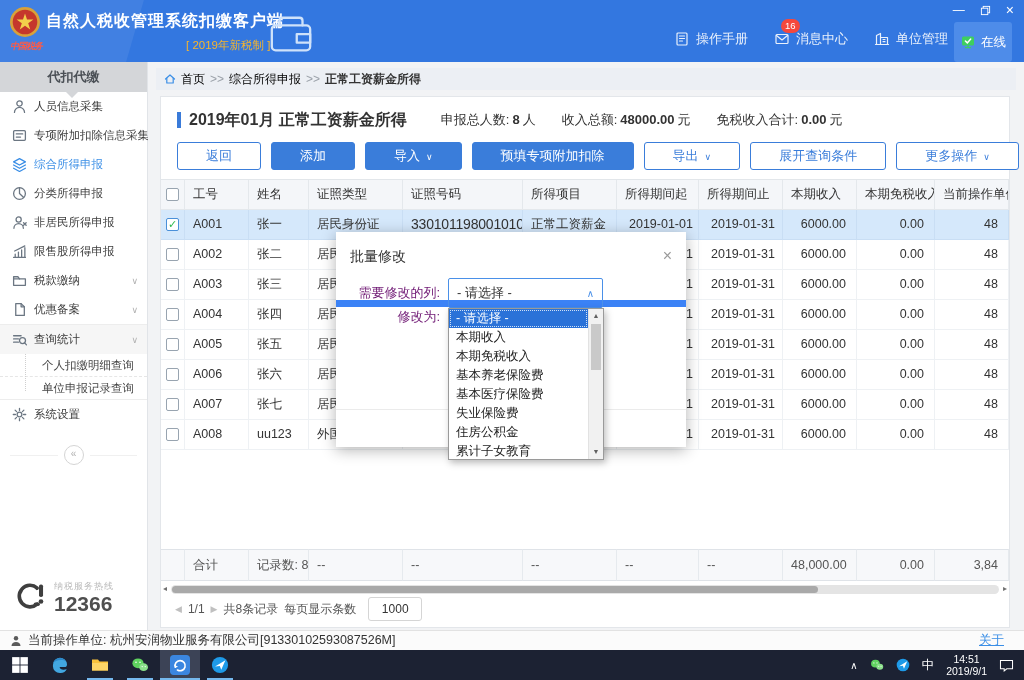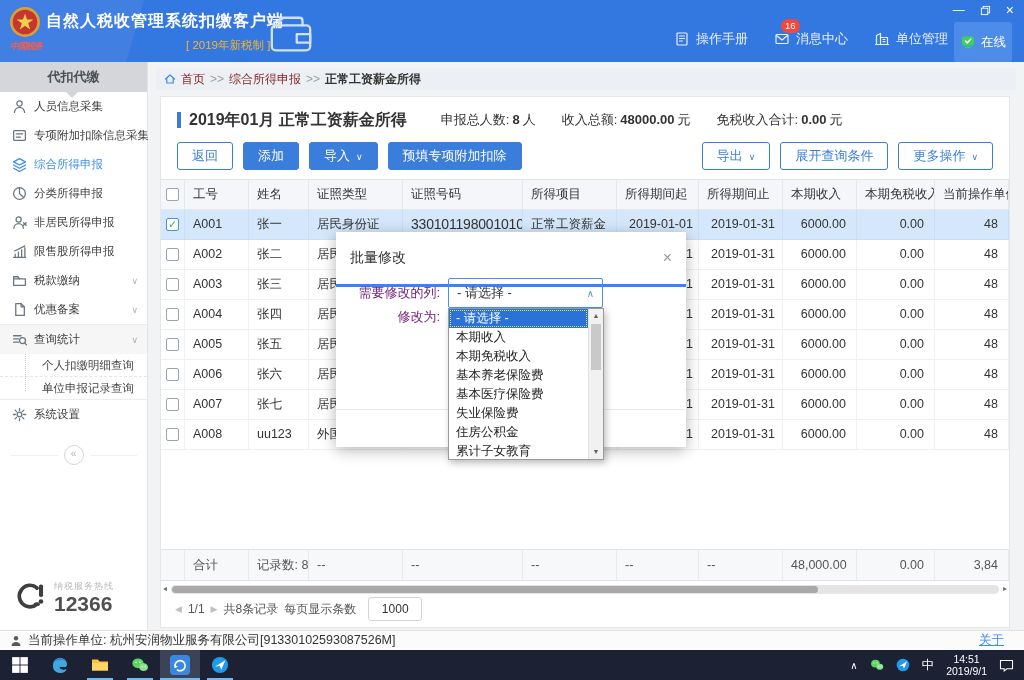--- a/index.html
+++ b/index.html
@@ -45,31 +45,31 @@
   .collapse-row .line{flex:1;border-top:1px solid #f0f0f0;}
   .collapse-btn{width:18px;height:18px;border:1px solid #d5d5d5;border-radius:50%;background:#fff;color:#b0b0b0;font-size:10px;line-height:16px;text-align:center;margin:0 6px;cursor:pointer;}
   .hotline{position:absolute;left:12px;bottom:14px;display:flex;align-items:center;gap:6px;}
   .hotline .ic{width:36px;height:38px;}
   .hotline-label{font-size:9px;color:#b9b9b9;letter-spacing:1px;}
   .hotline-number{font-size:21px;font-weight:bold;color:#4f4f4f;line-height:21px;}
   
   .main{position:absolute;left:148px;top:62px;width:876px;height:568px;background:#f2f3f5;}
   .breadcrumb{margin:6px 8px 0 8px;height:22px;background:#eceff4;display:flex;align-items:center;padding:0 8px;font-size:12px;color:#9aa0a8;gap:5px;}
   .breadcrumb .ic{width:12px;height:12px;color:#3a8ee6;}
-  .bc-link{color:#7f1d1d;cursor:pointer;}
+  .bc-link{color:#000000;cursor:pointer;}
   .bc-current{color:#333;font-weight:bold;}
   .card{position:absolute;left:12px;top:34px;width:850px;bottom:2px;background:#fff;border:1px solid #e3e6ea;box-sizing:border-box;}
   .title-row{display:flex;align-items:center;height:26px;padding:10px 16px 0 16px;}
   .tbar{width:4px;height:16px;background:#3a7bd9;margin-right:8px;}
   .page-title{font-size:16px;font-weight:bold;color:#333;white-space:nowrap;}
   .page-stats{display:flex;margin-left:34px;gap:26px;}
   .stat{font-size:13px;color:#333;white-space:nowrap;}
   .stat b{margin:0 3px;}
   .toolbar{display:flex;align-items:center;padding:9px 16px 7px 16px;gap:10px;}
-  .btn{height:28px;line-height:26px;padding:0 14px;border-radius:3px;font-size:13px;box-sizing:border-box;cursor:pointer;white-space:nowrap;}
+  .btn{height:28px;line-height:26px;padding:0 28px;border-radius:3px;font-size:13px;box-sizing:border-box;cursor:pointer;white-space:nowrap;}
   .btn .bchev{font-size:9px;margin-left:6px;}
   .btn.solid{background:#3a7dda;border:1px solid #3a7dda;color:#fff;}
   .btn.outline{background:#fff;border:1px solid #3a7dda;color:#3a7dda;}
   .tb-right{margin-left:auto;display:flex;gap:10px;}
   
   .dtable{margin-top:2px;border-top:1px solid #e2e6ea;}
   .trow{display:flex;height:30px;}
   .cell{box-sizing:border-box;height:30px;line-height:29px;padding:0 8px;font-size:12.5px;color:#333;border-right:1px solid #eef1f4;border-bottom:1px solid #eef1f4;white-space:nowrap;overflow:hidden;}
   .thead .cell{background:#f4f6f9;border-right:1px solid #e4e8ec;border-bottom:1px solid #e4e8ec;color:#333;}
   .cell.ck{display:flex;align-items:center;justify-content:center;padding:0;}
@@ -84,21 +84,21 @@
   .tfoot{position:absolute;left:0;right:0;bottom:46px;display:flex;}
   .hscroll{position:absolute;left:2px;right:2px;bottom:33px;height:10px;display:flex;align-items:center;}
   .hs-arrow{font-size:8px;color:#707070;width:8px;flex:none;line-height:10px;}
   .hs-track{flex:1;height:9px;background:#e4e4e4;border-radius:5px;position:relative;}
   .hs-thumb{position:absolute;left:1px;top:1px;height:7px;width:78%;background:#a9a9a9;border-radius:4px;cursor:pointer;}
   .pagination{position:absolute;left:14px;bottom:6px;height:24px;display:flex;align-items:center;font-size:12px;color:#555;gap:6px;}
   .pg-arrow{color:#c0c0c0;font-size:9px;cursor:pointer;}
   .pg-input{width:48px;height:20px;border:1px solid #d5d5d5;border-radius:3px;text-align:center;font-size:12px;color:#333;font-family:inherit;margin-left:6px;}
   
   .modal{position:absolute;left:336px;top:232px;width:350px;height:215px;background:#fff;box-shadow:0 3px 14px rgba(0,0,0,.3);z-index:50;}
-  .modal-title{height:36px;display:flex;align-items:center;justify-content:space-between;padding:8px 14px;border-bottom:3px solid #3b82f6;font-size:14px;color:#333;}
+  .modal-title{height:36px;display:flex;justify-content:space-between;padding:16px 14px;border-bottom:7px solid #3b82f6;font-size:14px;color:#333;}
   .modal-close{color:#9a9a9a;font-size:16px;cursor:pointer;line-height:16px;}
   .m-row{position:absolute;left:0;display:flex;align-items:center;}
   .m-row.r1{top:46px;}
   .m-row.r2{top:76px;}
   .m-label{width:104px;text-align:right;font-size:13px;color:#701a75;flex:none;}
   .sel-box{margin-left:8px;width:155px;height:30px;border:1px solid #4a90e8;border-radius:2px;display:flex;align-items:center;padding:0 8px;box-sizing:border-box;cursor:pointer;}
   .sel-val{flex:1;font-size:13px;color:#333;}
   .sel-chev{color:#4a90e8;font-size:10px;}
   .modal-footline{position:absolute;left:0;right:0;bottom:37px;border-top:1px solid #ebebeb;}
   .dropdown{position:absolute;left:112px;top:76px;width:156px;height:152px;background:#fff;border:1px solid #9a9a9a;box-shadow:2px 3px 7px rgba(0,0,0,.25);box-sizing:border-box;z-index:60;}

